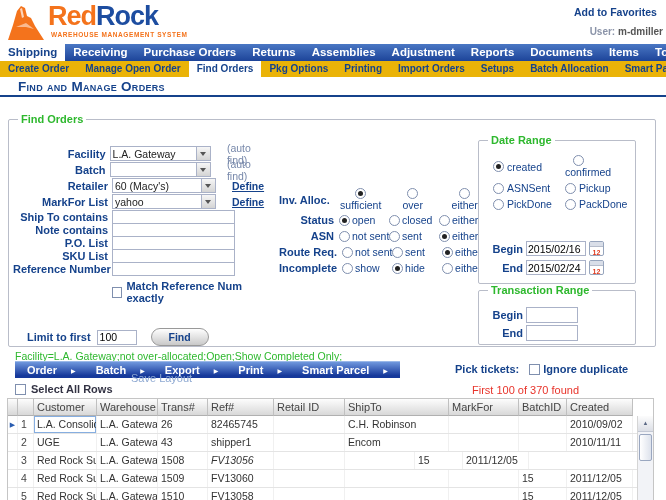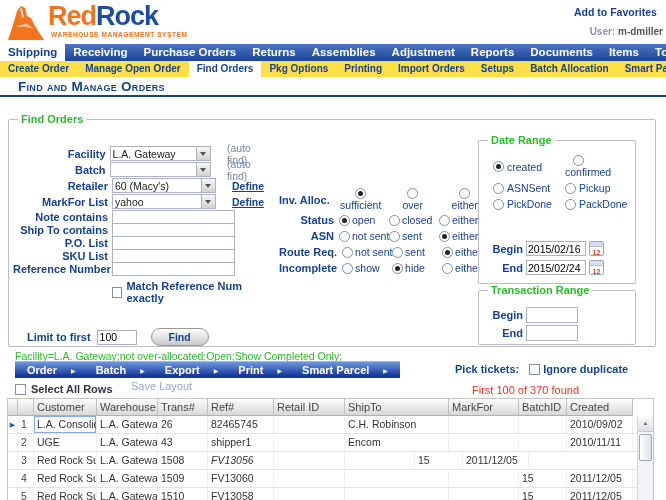--- a/index.html
+++ b/index.html
@@ -15,21 +15,21 @@
   .fav-links{position:absolute;top:6px;left:574px;white-space:nowrap;font-weight:bold;color:#15428b;font-size:10.5px;}
   .fav-links span{margin-right:9px;cursor:pointer;}
   .user-line{position:absolute;top:26px;right:3px;font-size:10px;font-weight:bold;white-space:nowrap;}
   .user-line .ulab{color:#8a93a8;} .user-line .uname{color:#555;}
 
   
   .mainnav{position:absolute;top:44px;left:0;width:666px;height:17px;
            background:linear-gradient(#4a77c4,#1d4499);display:flex;align-items:stretch;}
   .nav-item{padding:0 8px;color:#fff;font-weight:bold;font-size:11.5px;line-height:17px;white-space:nowrap;cursor:pointer;}
   .nav-item.active{background:#fff;color:#15428b;}
-  .subnav{position:absolute;top:61px;left:0;width:666px;height:16px;background:#fde047;display:flex;align-items:flex-end;}
+  .subnav{position:absolute;top:61px;left:0;width:666px;height:16px;background:#eab308;display:flex;align-items:flex-end;}
   .sub-item{padding:0 8px;color:#15428b;font-weight:bold;font-size:10px;line-height:16px;white-space:nowrap;cursor:pointer;}
   .sub-item.active{background:#fff;}
   .page-title{position:absolute;top:79px;left:18px;color:#15428b;font-weight:bold;font-size:13.5px;
               font-variant:small-caps;letter-spacing:.3px;}
   .title-rule{position:absolute;top:95px;left:0;width:666px;height:2px;background:#15428b;}
 
   
   .fs{position:absolute;border:1px solid #b9bdc9;border-radius:2px;background:#fff;}
   .legend{position:absolute;top:-7px;left:9px;background:#fff;padding:0 3px;color:#2eb82e;font-weight:bold;font-size:11px;}
   .fs-find{left:8px;top:119px;width:646px;height:226px;}
@@ -101,21 +101,21 @@
         background:linear-gradient(#6f97dd,#16399b 85%);display:flex;align-items:center;
         justify-content:space-between;padding:0 12px;box-sizing:border-box;}
   .tmenu{display:flex;align-items:center;cursor:pointer;}
   .tlab{color:#fff;font-weight:bold;font-size:11px;}
   .tarrow{color:#fff;font-size:6px;margin-left:14px;}
   .pick{position:absolute;left:455px;top:363px;display:flex;align-items:center;}
   .pick .plab{font-weight:bold;color:#15428b;margin-right:10px;}
   .pick .clab{font-weight:bold;color:#15428b;margin-left:3px;}
   .selrow{position:absolute;left:15px;top:383px;display:flex;align-items:center;}
   .selrow .slab{margin-left:5px;font-weight:bold;color:#334;}
-  .savelayout{position:absolute;left:131px;top:380px;color:#8ea9d2;cursor:pointer;}
+  .savelayout{position:absolute;left:131px;top:372px;color:#8ea9d2;cursor:pointer;}
   .resultcount{position:absolute;left:472px;top:384px;color:#e8332a;font-size:11px;white-space:nowrap;}
 
   
   .grid{position:absolute;left:7px;top:398px;width:645px;height:102px;border:1px solid #c5c5c5;border-bottom:none;
         background:#fff;overflow:hidden;}
   .ghead{display:flex;height:17px;}
   .gh{background:linear-gradient(#fdfdfd,#d8d8d8);border-right:1px solid #c0c0c0;border-bottom:1px solid #b0b0b0;
       color:#444;padding:0 3px;line-height:16px;font-size:11px;box-sizing:border-box;white-space:nowrap;overflow:hidden;flex-shrink:0;}
   .gr{display:flex;height:17px;border-bottom:1px solid #e4e4e4;cursor:pointer;}
   .gc{padding:0 3px;line-height:16px;font-size:10.5px;color:#333;border-right:1px solid #f0f0f0;
@@ -210,25 +210,25 @@
           </div>
           <div class="frow frow-sel">
             <label class="flab">MarkFor List</label>
             <div class="combo">
               <span class="cval">yahoo</span>
               <span class="ctrig"></span>
             </div>
             <span class="deflink">Define</span>
           </div>
           <div class="frow frow-txt">
+            <label class="flab">Ship To contains</label>
+            <input class="txt" type="text" style="">
+          </div>
+          <div class="frow frow-txt">
             <label class="flab">Note contains</label>
-            <input class="txt" type="text" style="">
-          </div>
-          <div class="frow frow-txt">
-            <label class="flab">Ship To contains</label>
             <input class="txt" type="text" style="">
           </div>
           <div class="frow frow-txt">
             <label class="flab">P.O. List</label>
             <input class="txt" type="text" style="">
           </div>
           <div class="frow frow-txt">
             <label class="flab">SKU List</label>
             <input class="txt" type="text" style="">
           </div>

